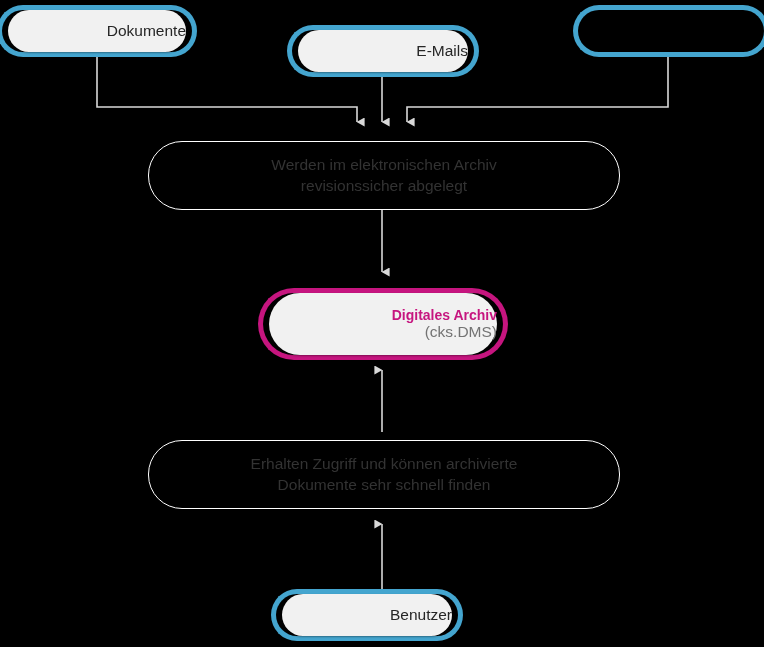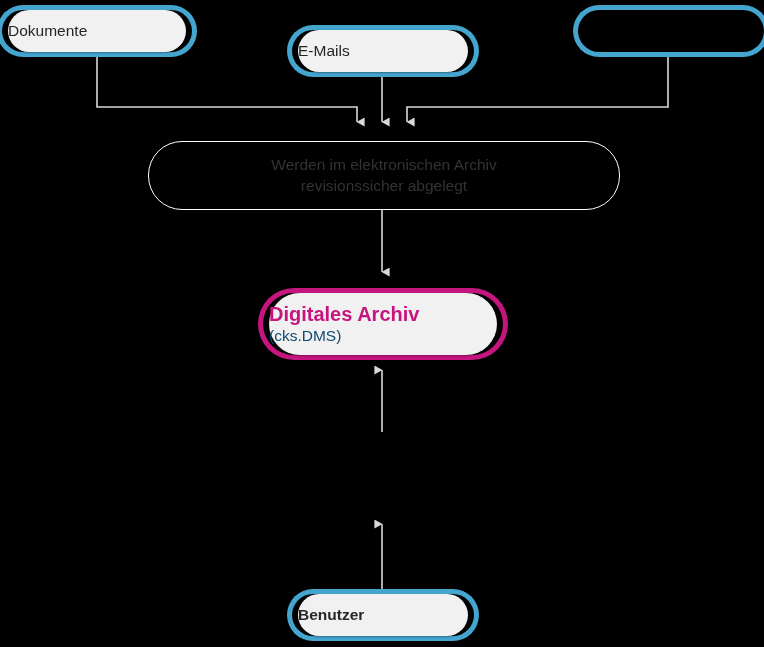--- a/index.html
+++ b/index.html
@@ -48,35 +48,35 @@
     position: absolute;
     left: 11px;
     right: 11px;
     top: 5px;
     bottom: 5px;
     background: #f1f1f1;
     border-radius: 999px;
     box-shadow: 0 1px 2px rgba(0,0,0,0.35);
     display: flex;
     flex-direction: column;
-    align-items: flex-start;
+    align-items: flex-end;
     justify-content: center;
     line-height: 1.18;
   }
   .pill .label {
     color: #262626;
     font-size: 15.5px;
   }
   .pill.accent-magenta .label-main {
     color: var(--accent);
     font-weight: bold;
-    font-size: 20px;
+    font-size: 14px;
   }
   .pill.accent-magenta .label-sub {
-    color: #0c4a6e;
+    color: #737373;
     font-size: 15.5px;
   }
 
   
   .ghost-box {
     position: absolute;
     box-sizing: border-box;
     border: 1.6px solid #ffffff;
     border-radius: 34px;
     background: transparent;
@@ -159,22 +159,26 @@
 
   <div class="pill accent-magenta" style="--accent:#c6157f; left:258px; top:288px; width:250px; height:72px;">
     <div class="arc arc-left"></div>
     <div class="arc arc-right"></div>
     <div class="body">
       <span class="label-main">Digitales Archiv</span>
       <span class="label-sub">(cks.DMS)</span>
     </div>
   </div>
 
+  <div class="ghost-box" style="left:148px; top:440px; width:472px; height:69px;">
+    <div class="ghost-text">Erhalten Zugriff und können archivierte
+Dokumente sehr schnell finden</div>
+  </div>
 
-  <div class="pill accent-blue" style="--accent:#44a5cf; left:287px; top:589px; width:192px; height:52px;font-weight:bold;">
+  <div class="pill accent-blue" style="--accent:#44a5cf; left:271px; top:589px; width:192px; height:52px;">
     <div class="arc arc-left"></div>
     <div class="arc arc-right"></div>
     <div class="body">
       <span class="label">Benutzer</span>
     </div>
   </div>
 
 </div>
 
 </body></html>

